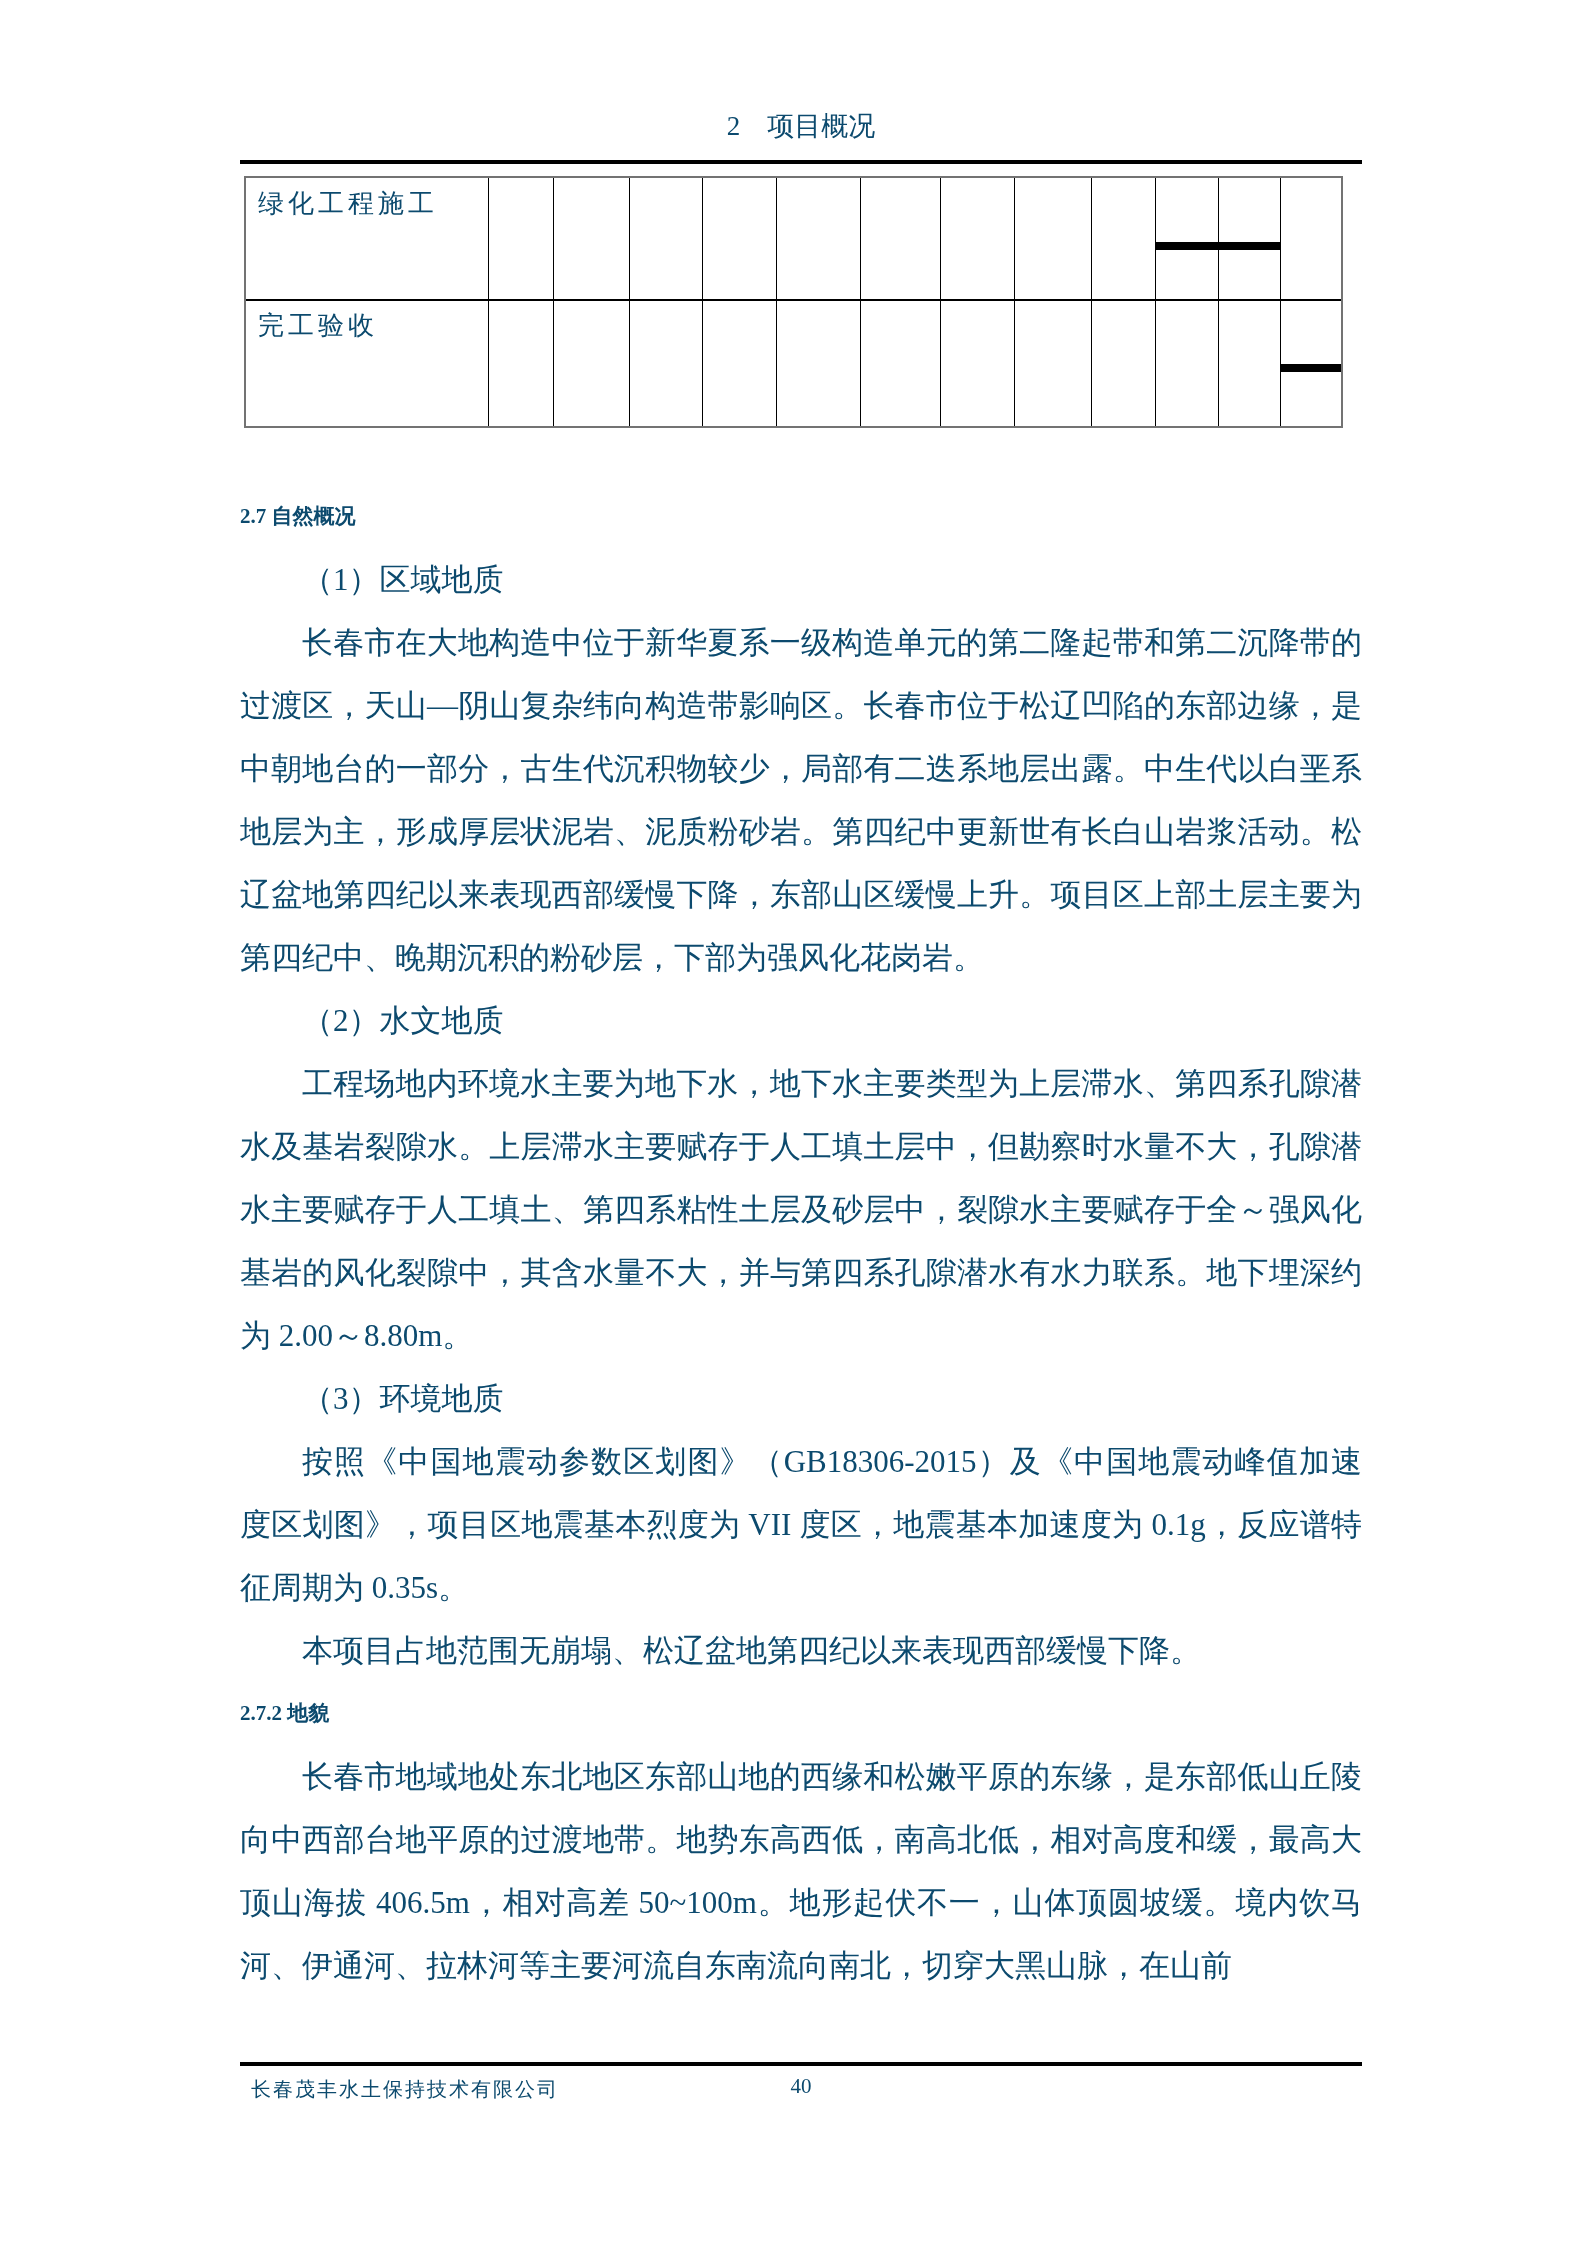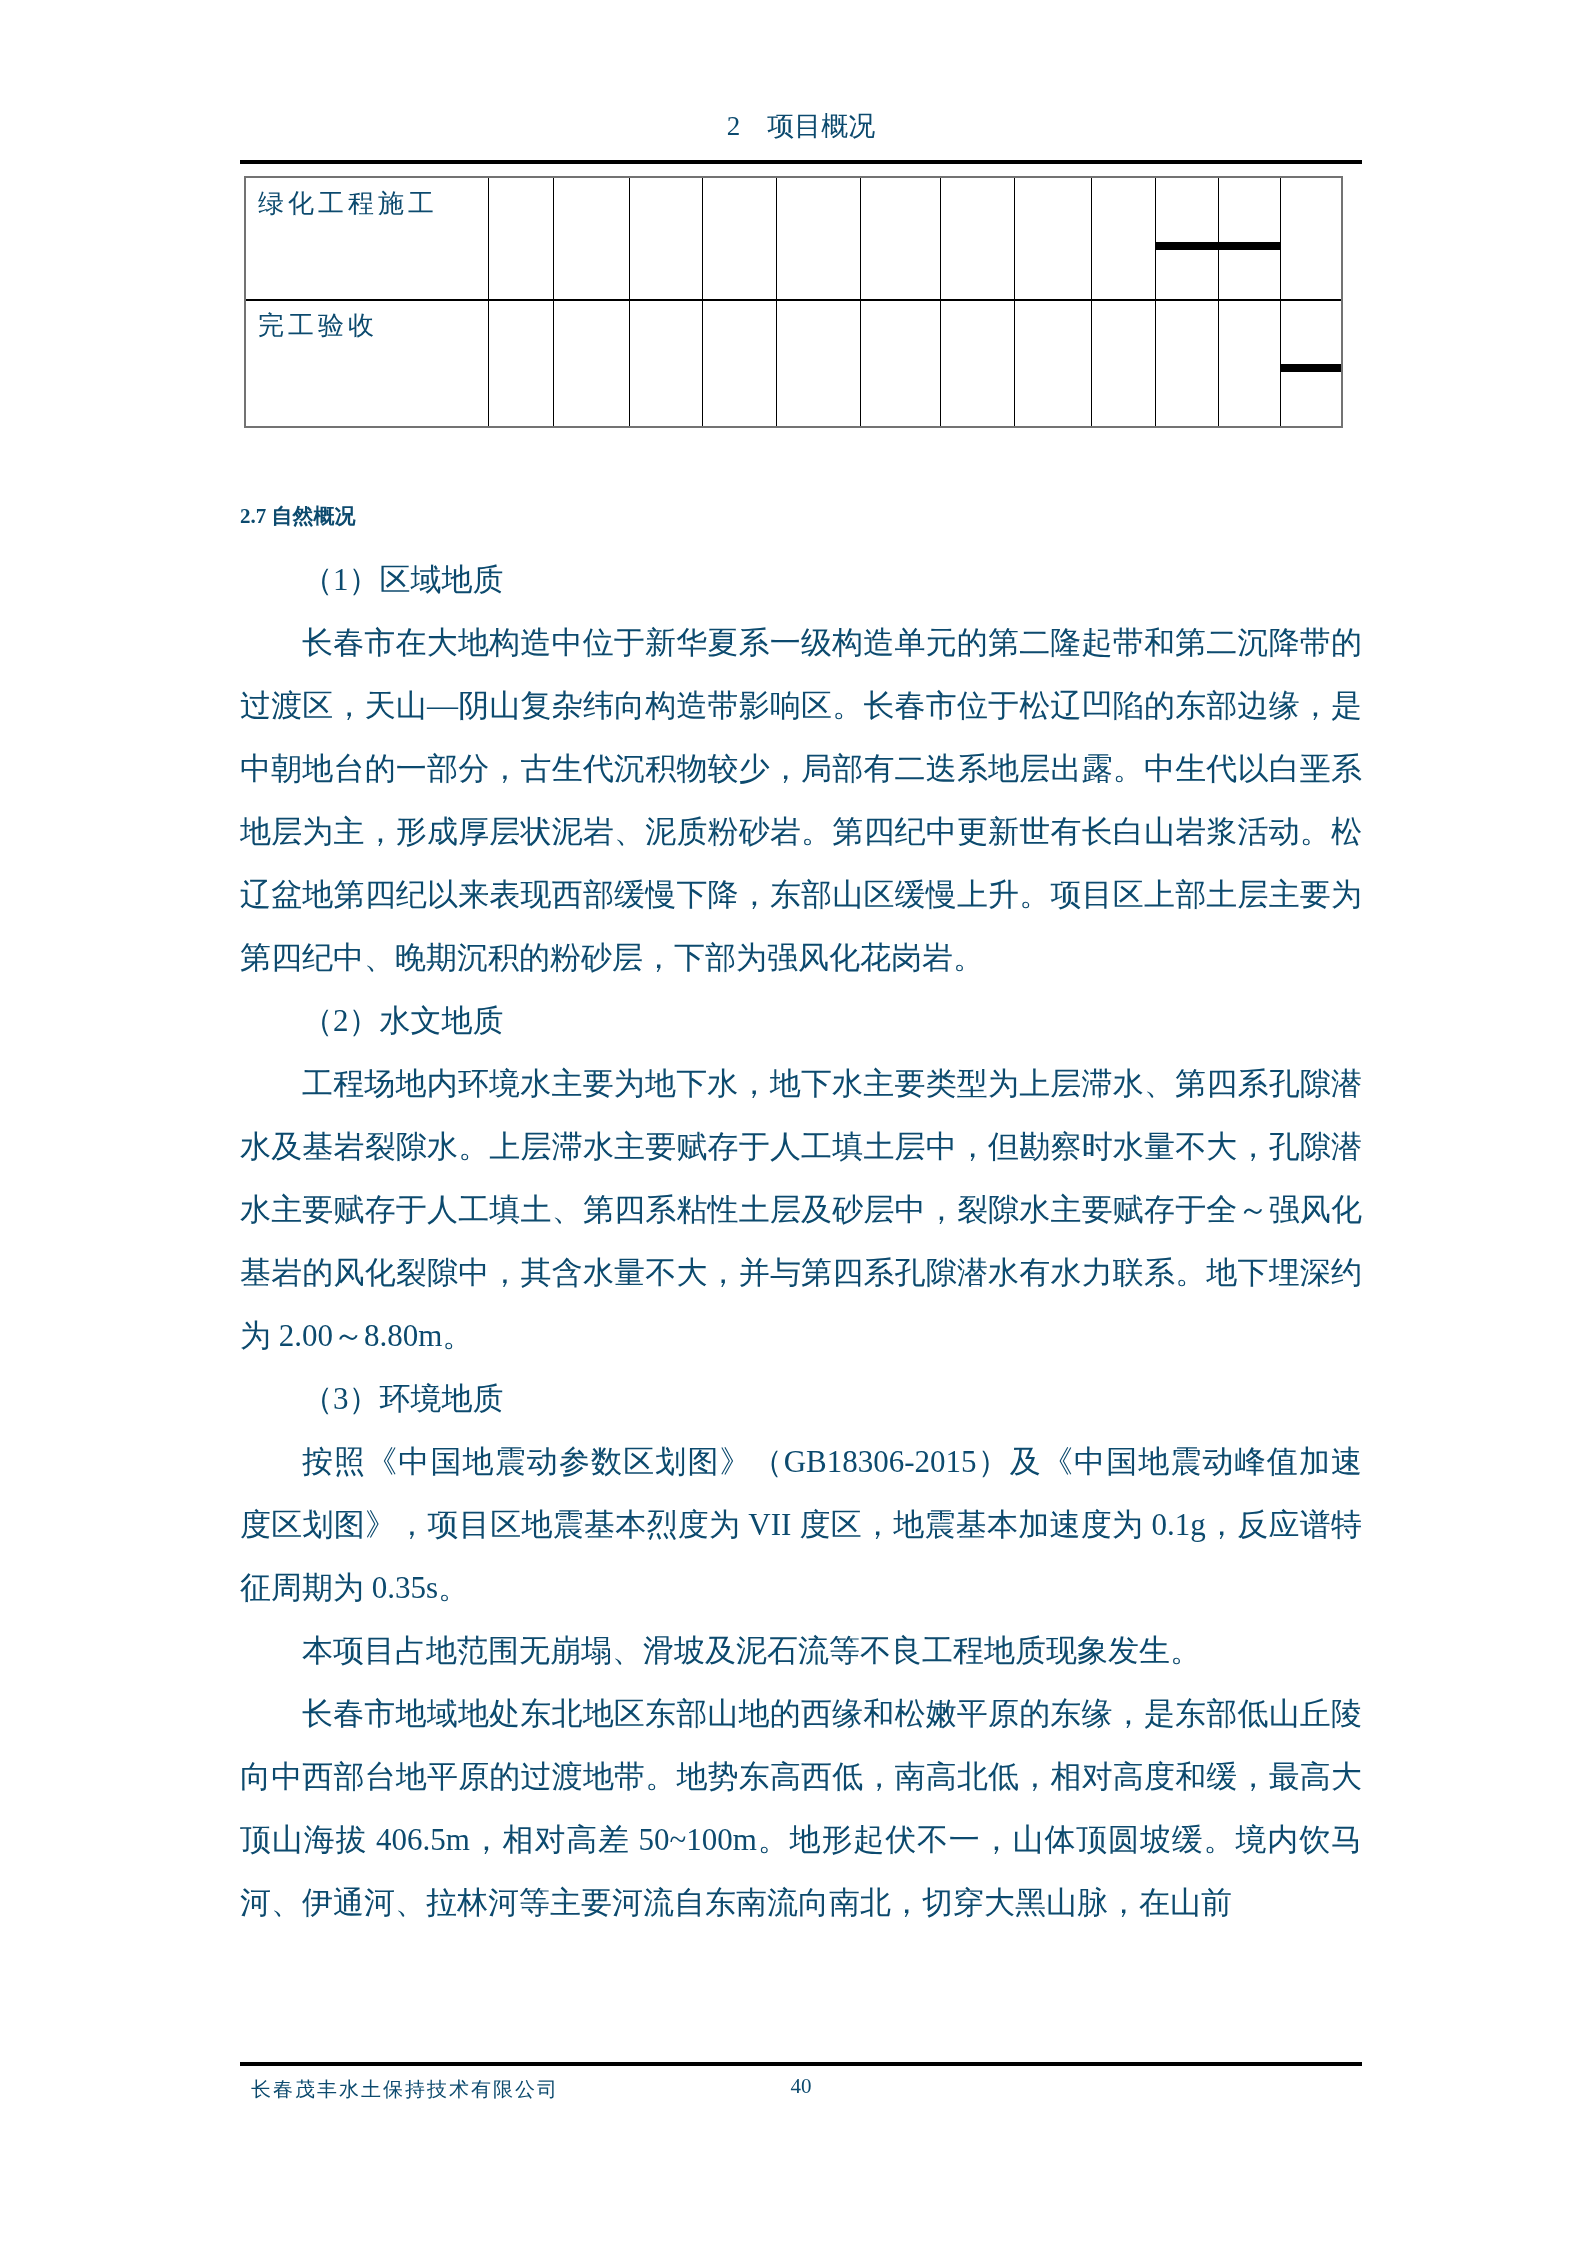--- a/index.html
+++ b/index.html
@@ -87,21 +87,22 @@
     </div>
 
   <div class="doc-body">
       <div class="ln ln-h2">2.7 自然概况</div>
       <div class="ln ln-sub">（1）区域地质</div>
       <div class="ln ln-p">长春市在大地构造中位于新华夏系一级构造单元的第二隆起带和第二沉降带的过渡区，天山—阴山复杂纬向构造带影响区。长春市位于松辽凹陷的东部边缘，是中朝地台的一部分，古生代沉积物较少，局部有二迭系地层出露。中生代以白垩系地层为主，形成厚层状泥岩、泥质粉砂岩。第四纪中更新世有长白山岩浆活动。松辽盆地第四纪以来表现西部缓慢下降，东部山区缓慢上升。项目区上部土层主要为第四纪中、晚期沉积的粉砂层，下部为强风化花岗岩。</div>
       <div class="ln ln-sub">（2）水文地质</div>
       <div class="ln ln-p">工程场地内环境水主要为地下水，地下水主要类型为上层滞水、第四系孔隙潜水及基岩裂隙水。上层滞水主要赋存于人工填土层中，但勘察时水量不大，孔隙潜水主要赋存于人工填土、第四系粘性土层及砂层中，裂隙水主要赋存于全～强风化基岩的风化裂隙中，其含水量不大，并与第四系孔隙潜水有水力联系。地下埋深约为 2.00～8.80m。</div>
       <div class="ln ln-sub">（3）环境地质</div>
       <div class="ln ln-p">按照《中国地震动参数区划图》（GB18306-2015）及《中国地震动峰值加速度区划图》，项目区地震基本烈度为 VII 度区，地震基本加速度为 0.1g，反应谱特征周期为 0.35s。</div>
-      <div class="ln ln-p">本项目占地范围无崩塌、滑坡及泥石流等不良工程地质现象发生。</div>
+      <div class="ln ln-p">本项目占地范围无崩塌、松辽盆地第四纪以来表现西部缓慢下降。</div>
+      <div class="ln ln-h3">2.7.2 地貌</div>
       <div class="ln ln-p">长春市地域地处东北地区东部山地的西缘和松嫩平原的东缘，是东部低山丘陵向中西部台地平原的过渡地带。地势东高西低，南高北低，相对高度和缓，最高大顶山海拔 406.5m，相对高差 50~100m。地形起伏不一，山体顶圆坡缓。境内饮马河、伊通河、拉林河等主要河流自东南流向南北，切穿大黑山脉，在山前</div>
     </div>
 
   <div class="footer-rule"></div>
   <div class="footer-pageno">40</div>
   <div class="footer-company">长春茂丰水土保持技术有限公司</div>
 
 </div>
 
 </body></html>

